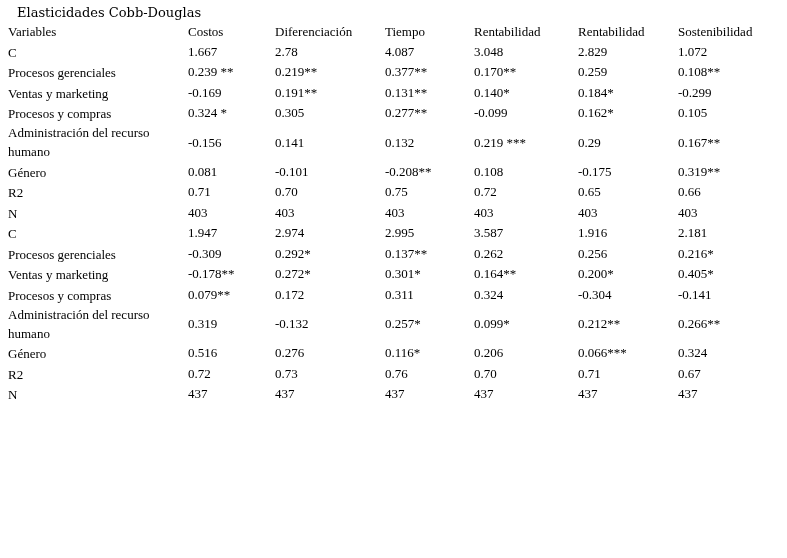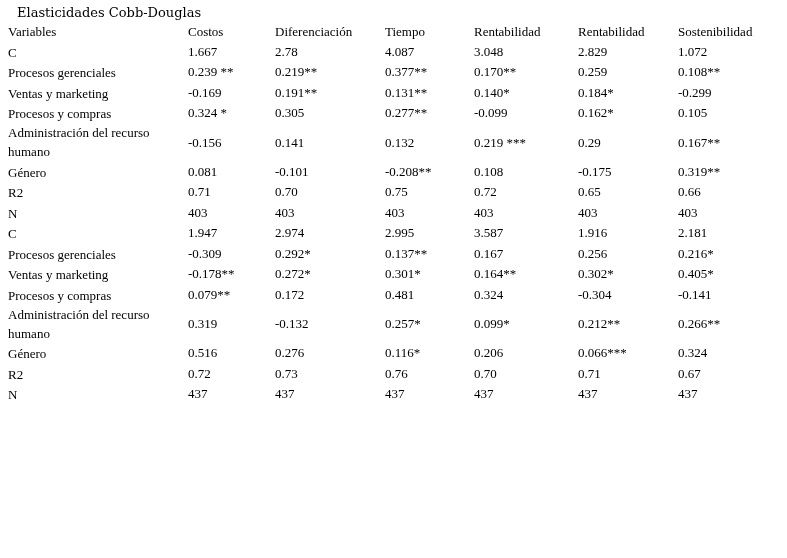--- a/index.html
+++ b/index.html
@@ -153,38 +153,38 @@
           <td>2.995</td>
           <td>3.587</td>
           <td>1.916</td>
           <td>2.181</td>
         </tr>
         <tr>
           <td><span class="var-label">Procesos gerenciales</span></td>
           <td>-0.309</td>
           <td>0.292*</td>
           <td>0.137**</td>
-          <td>0.167</td>
+          <td>0.262</td>
           <td>0.256</td>
           <td>0.216*</td>
         </tr>
         <tr>
           <td><span class="var-label">Ventas y marketing</span></td>
           <td>-0.178**</td>
           <td>0.272*</td>
           <td>0.301*</td>
           <td>0.164**</td>
-          <td>0.302*</td>
+          <td>0.200*</td>
           <td>0.405*</td>
         </tr>
         <tr>
           <td><span class="var-label">Procesos y compras</span></td>
           <td>0.079**</td>
           <td>0.172</td>
-          <td>0.481</td>
+          <td>0.311</td>
           <td>0.324</td>
           <td>-0.304</td>
           <td>-0.141</td>
         </tr>
         <tr>
           <td><span class="var-label">Administración del recurso humano</span></td>
           <td>0.319</td>
           <td>-0.132</td>
           <td>0.257*</td>
           <td>0.099*</td>

